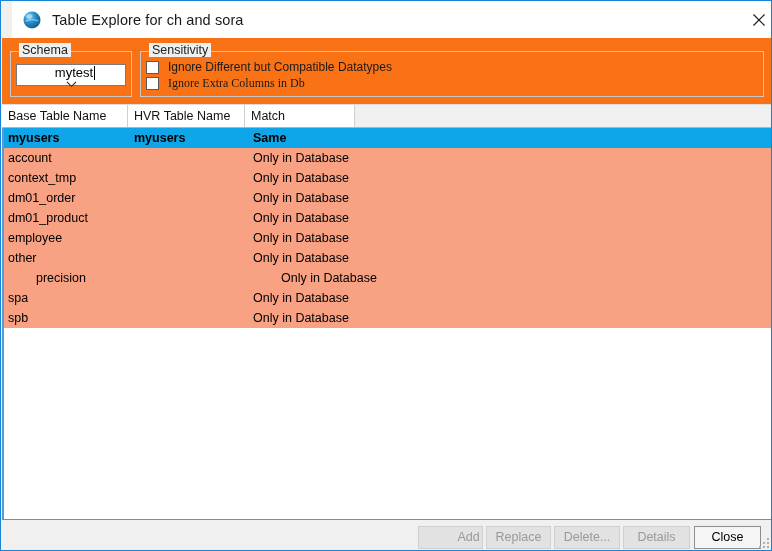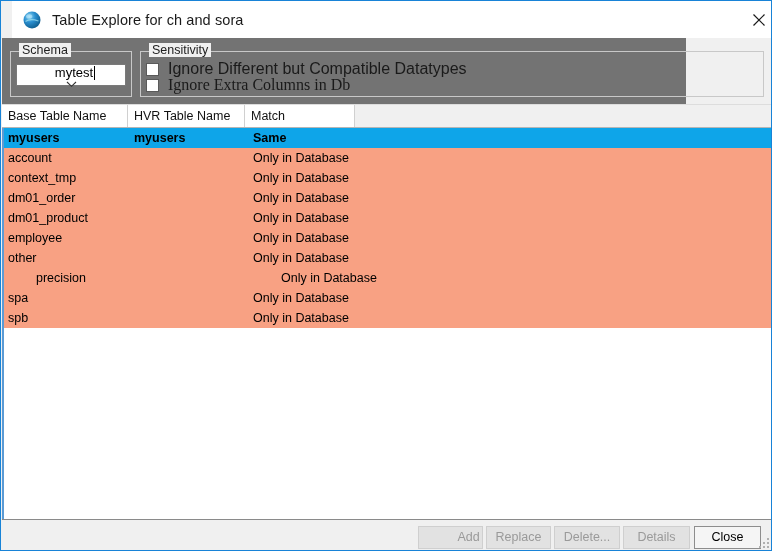--- a/index.html
+++ b/index.html
@@ -56,23 +56,23 @@
     justify-content: center;
     flex: 0 0 auto;
     cursor: default;
   }
   .close-btn svg { display: block; }
 
   
   .options-area {
     position: absolute;
     left: 1px; top: 37px;
-    width: 684px;
+    width: 769px;
     height: 66px;
-    background: #737373;
+    background: #f97316;
     text-align: right;
   }
 
   .groupbox {
     position: absolute;
     box-sizing: border-box;
     border: 1px solid #c8c8c8;
   }
   .groupbox > .gb-title {
     position: absolute;
@@ -149,21 +149,21 @@
   #chk-row-2 { top: 24px; font-family: Liberation Serif, serif; }
   .checkbox {
     width: 13px;
     height: 13px;
     box-sizing: border-box;
     border: 1px solid #5a5a5a;
     background: #ffffff;
     flex: 0 0 auto;
   }
   .check-label {
-    font-size: 16px;
+    font-size: 12px;
     color: #1a1a1a;
     margin-left: 9px;
     white-space: nowrap;
   }
 
   
   .table-panel {
     position: absolute;
     left: 1px;
     top: 103px;

